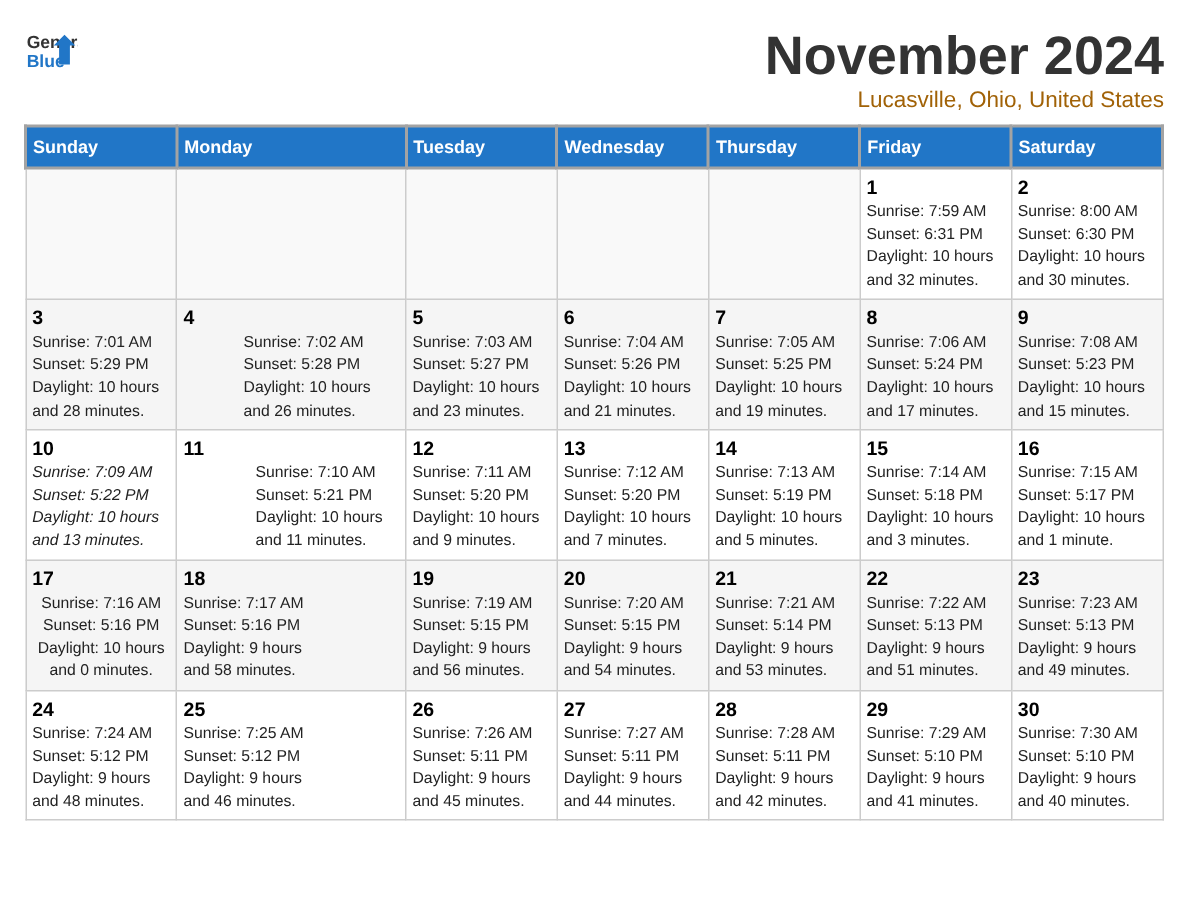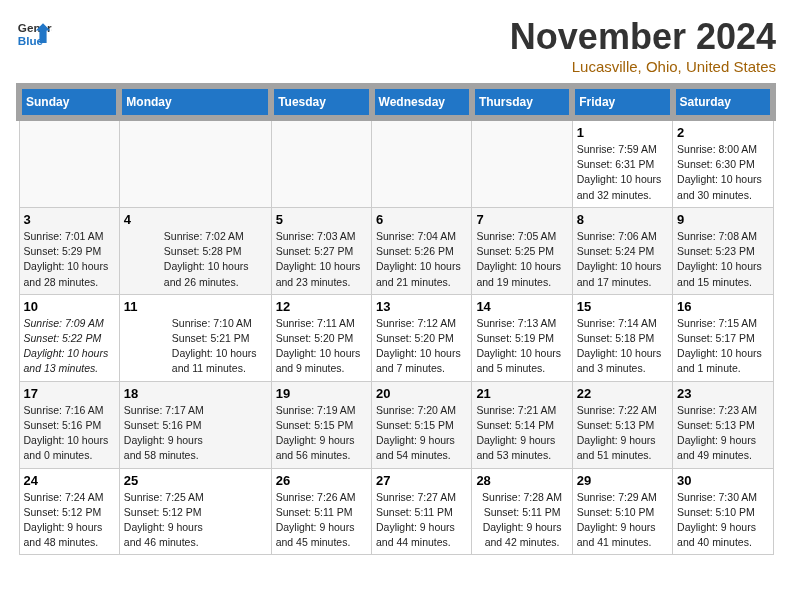--- a/index.html
+++ b/index.html
@@ -41,21 +41,21 @@
       width: 100%;
       border-collapse: collapse;
       font-size: 11px;
     }
     thead tr th {
       background-color: #2176c7;
       color: #fff;
       padding: 6px 4px;
       text-align: left;
       font-size: 12px;
-      border: 6px solid #a3a3a3;
+      border: 2px solid #a3a3a3;
     }
     tbody tr td {
       border: 1px solid #ccc;
       vertical-align: top;
       padding: 4px;
       height: 80px;
       background: #fff;
     }
     tbody tr:nth-child(even) td {
       background: #f5f5f5;
@@ -223,21 +223,21 @@
           <div class="day-num">16</div>
           <div class="day-info" style="white-space: pre-line;">Sunrise: 7:15 AM
 Sunset: 5:17 PM
 Daylight: 10 hours
 and 1 minute.</div>
         </td>
       </tr>
       <tr>
         <td>
           <div class="day-num">17</div>
-          <div class="day-info" style="white-space: pre-line;">Sunrise: 7:16 AM
+          <div class="day-info" style="white-space: pre-line; text-align: center;">Sunrise: 7:16 AM
 Sunset: 5:16 PM
 Daylight: 10 hours
 and 0 minutes.</div>
         </td>
         <td>
           <div class="day-num">18</div>
           <div class="day-info" style="white-space: pre-line;">Sunrise: 7:17 AM
 Sunset: 5:16 PM
 Daylight: 9 hours
 and 58 minutes.</div>
@@ -302,21 +302,21 @@
         </td>
         <td>
           <div class="day-num">27</div>
           <div class="day-info" style="white-space: pre-line;">Sunrise: 7:27 AM
 Sunset: 5:11 PM
 Daylight: 9 hours
 and 44 minutes.</div>
         </td>
         <td>
           <div class="day-num">28</div>
-          <div class="day-info" style="white-space: pre-line; text-align: center;">Sunrise: 7:28 AM
+          <div class="day-info" style="white-space: pre-line;">Sunrise: 7:28 AM
 Sunset: 5:11 PM
 Daylight: 9 hours
 and 42 minutes.</div>
         </td>
         <td>
           <div class="day-num">29</div>
           <div class="day-info" style="white-space: pre-line;">Sunrise: 7:29 AM
 Sunset: 5:10 PM
 Daylight: 9 hours
 and 41 minutes.</div>

